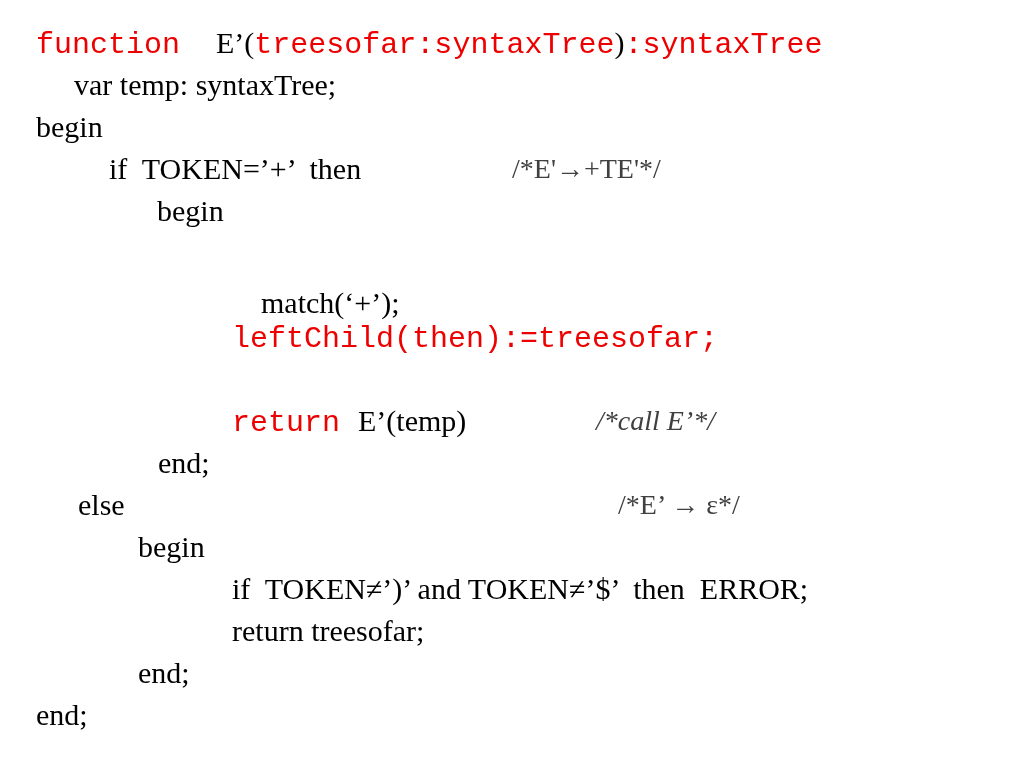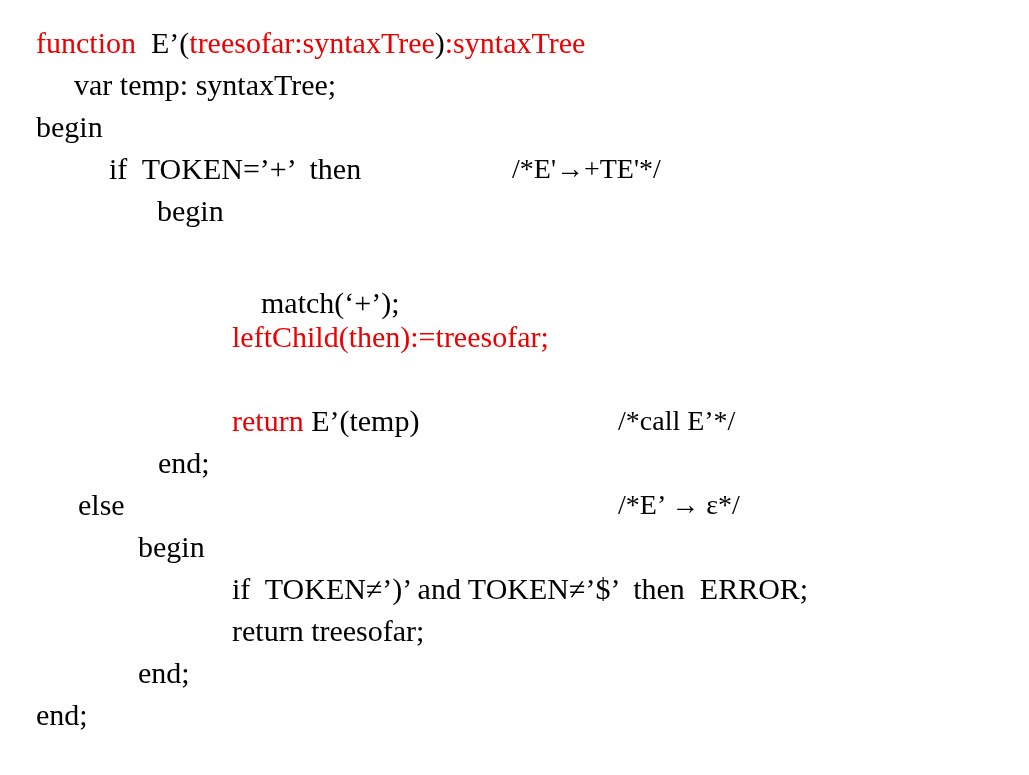--- a/index.html
+++ b/index.html
@@ -27,48 +27,49 @@
     height: 42px;
     font-size: 30px;
     line-height: 42px;
     white-space: pre;
   }
   .seg {
     white-space: pre;
   }
   .seg.red {
     color: #ee0000;
+    font-family: Liberation Mono, monospace;
   }
   .seg.black {
     color: #000000;
   }
   .comment {
     position: absolute;
     top: 0;
     white-space: pre;
-    color: #000000;
+    color: #404040;
     font-size: 28px;
     line-height: 42px;
   }
   .indent {
     display: inline-block;
   }
 </style>
 </head>
 <body>
 
 <div id="code-listing" style="background: rgb(255, 255, 255);">
     <div class="code-line" style="top: 22px;"><span class="indent" style="width: 36px;"></span><span class="seg red">function  </span><span class="seg black">E’(</span><span class="seg red">treesofar:syntaxTree</span><span class="seg black">)</span><span class="seg red">:syntaxTree</span></div>
     <div class="code-line" style="top: 64px; padding-left: 38px;"><span class="indent" style="width: 36px;"></span><span class="seg black">var temp: syntaxTree;</span></div>
     <div class="code-line" style="top: 106px;"><span class="indent" style="width: 36px;"></span><span class="seg black">begin</span></div>
     <div class="code-line" style="top: 148px; padding-left: 32px;"><span class="indent" style="width: 77px;"></span><span class="seg black">if  TOKEN=’+’  then</span><span class="comment" style="left: 512px;">/*E'→+TE'*/</span></div>
     <div class="code-line" style="top: 190px;"><span class="indent" style="width: 157px;"></span><span class="seg black">begin</span></div>
     <div class="code-line" style="top: 282px; padding-left: 29px;"><span class="indent" style="width: 232px;"></span><span class="seg black">match(‘+’);</span></div>
     <div class="code-line" style="top: 316px;"><span class="indent" style="width: 232px;"></span><span class="seg red">leftChild(then):=treesofar;</span></div>
-    <div class="code-line" style="top: 400px;"><span class="indent" style="width: 232px;"></span><span class="seg red">return </span><span class="seg black">E’(temp)</span><span class="comment" style="left: 618px;">/*call E’*/</span></div>
+    <div class="code-line" style="top: 400px;"><span class="indent" style="width: 232px;"></span><span class="seg red">return </span><span class="seg black">E’(temp)</span><span class="comment" style="left: 596px; font-style: italic;">/*call E’*/</span></div>
     <div class="code-line" style="top: 442px;"><span class="indent" style="width: 158px;"></span><span class="seg black">end;</span></div>
     <div class="code-line" style="top: 484px;"><span class="indent" style="width: 78px;"></span><span class="seg black">else</span><span class="comment" style="left: 618px;">/*E’ → ε*/</span></div>
     <div class="code-line" style="top: 526px;"><span class="indent" style="width: 138px;"></span><span class="seg black">begin</span></div>
     <div class="code-line" style="top: 568px;"><span class="indent" style="width: 232px;"></span><span class="seg black">if  TOKEN≠’)’ and TOKEN≠’$’  then  ERROR;</span></div>
     <div class="code-line" style="top: 610px;"><span class="indent" style="width: 232px;"></span><span class="seg black">return treesofar;</span></div>
     <div class="code-line" style="top: 652px;"><span class="indent" style="width: 138px;"></span><span class="seg black">end;</span></div>
     <div class="code-line" style="top: 694px;"><span class="indent" style="width: 36px;"></span><span class="seg black">end;</span></div>
   </div>
 
 </body></html>

